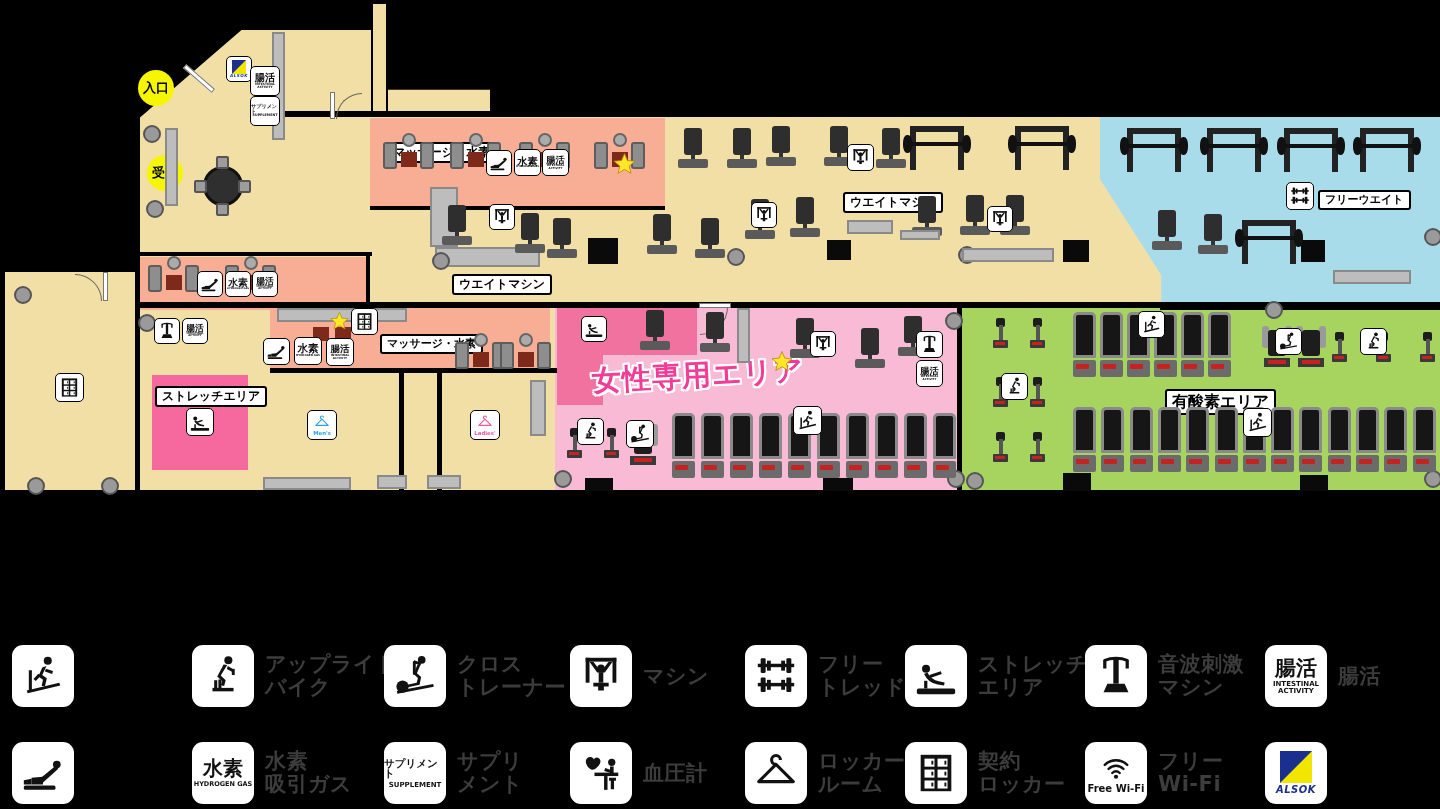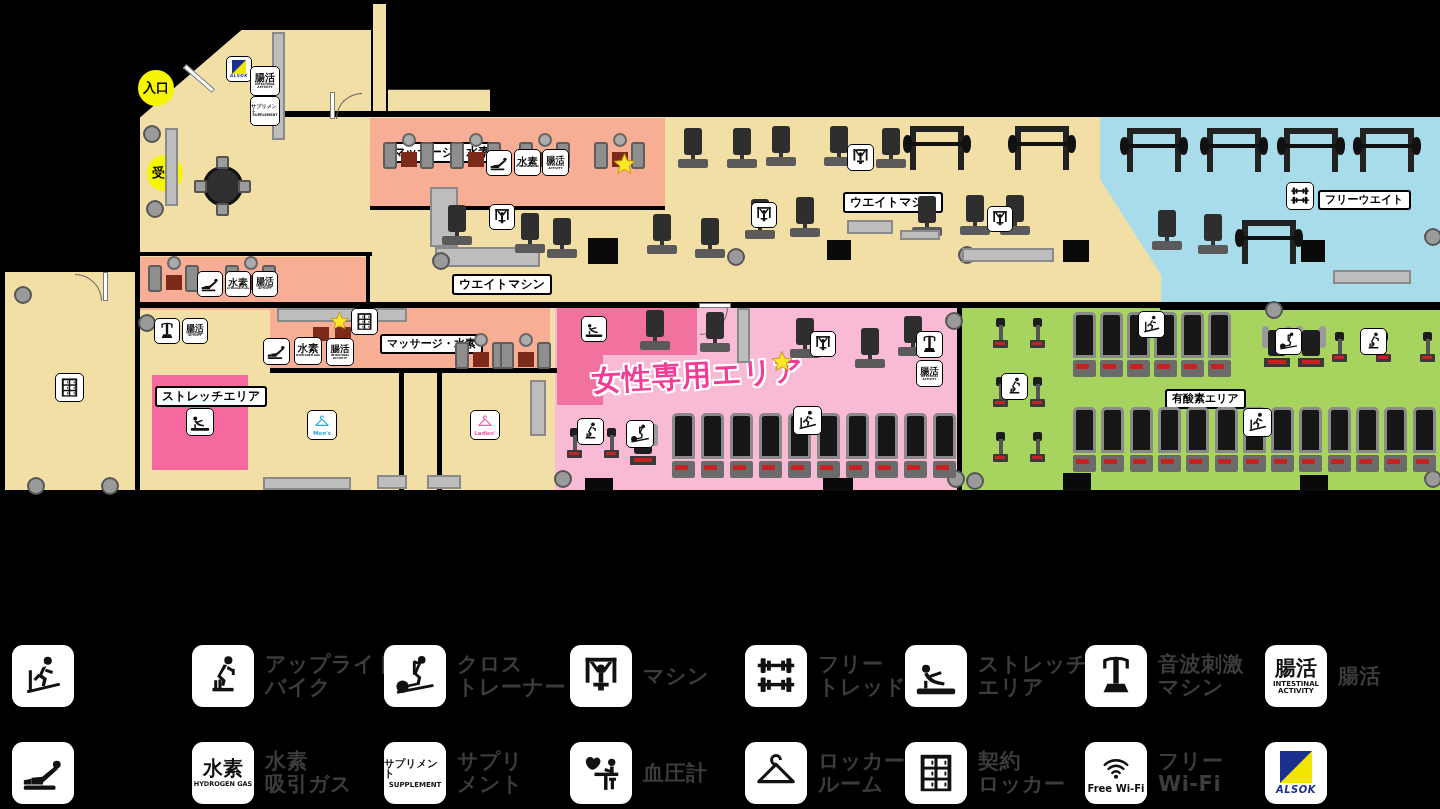--- a/index.html
+++ b/index.html
@@ -245,21 +245,21 @@
     <div class="rchair" style="left:216px;top:203px;"></div>
     <div class="rchair" style="left:194px;top:180px;"></div>
     <div class="rchair" style="left:238px;top:180px;"></div>
 
     <div class="plabel" style="left:386px;top:142px;">マッサージ・水素</div>
     <div class="plabel" style="left:843px;top:192px;">ウエイトマシン</div>
     <div class="plabel" style="left:1318px;top:190px;font-size:11px;">フリーウエイト</div>
     <div class="plabel" style="left:452px;top:274px;">ウエイトマシン</div>
     <div class="plabel" style="left:380px;top:334px;font-size:11px;">マッサージ・水素</div>
     <div class="plabel" style="left:155px;top:386px;">ストレッチエリア</div>
-    <div class="plabel" style="left:1165px;top:389px;font-size:11px;">有酸素エリア</div>
+    <div class="plabel" style="left:1165px;top:389px;font-size:16px;">有酸素エリア</div>
     <div class="women-heading">女性専用エリア</div>
   <div class="graysq" style="left: 277px; top: 308px; width: 130px; height: 14px;"></div>
       <div class="graysq" style="left: 435px; top: 247px; width: 105px; height: 20px;"></div>
       <div class="graysq" style="left: 430px; top: 187px; width: 28px; height: 60px;"></div>
       <div class="graysq" style="left: 165px; top: 128px; width: 13px; height: 78px;"></div>
       <div class="graysq" style="left: 272px; top: 32px; width: 13px; height: 108px;"></div>
       <div class="graysq" style="left: 263px; top: 477px; width: 88px; height: 13px;"></div>
       <div class="graysq" style="left: 377px; top: 475px; width: 30px; height: 14px;"></div>
       <div class="graysq" style="left: 427px; top: 475px; width: 34px; height: 14px;"></div>
       <div class="graysq" style="left: 530px; top: 380px; width: 16px; height: 56px;"></div>

